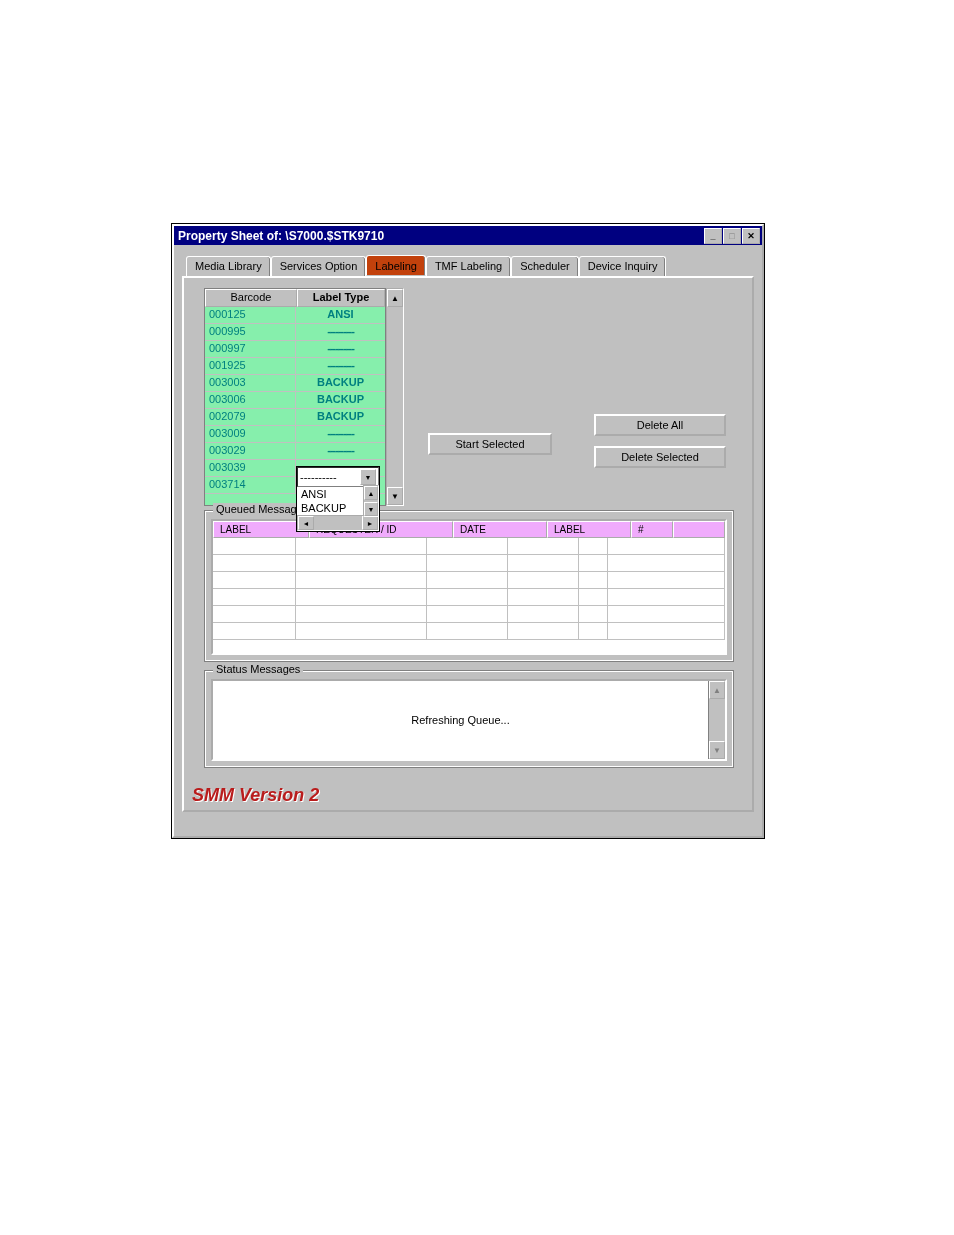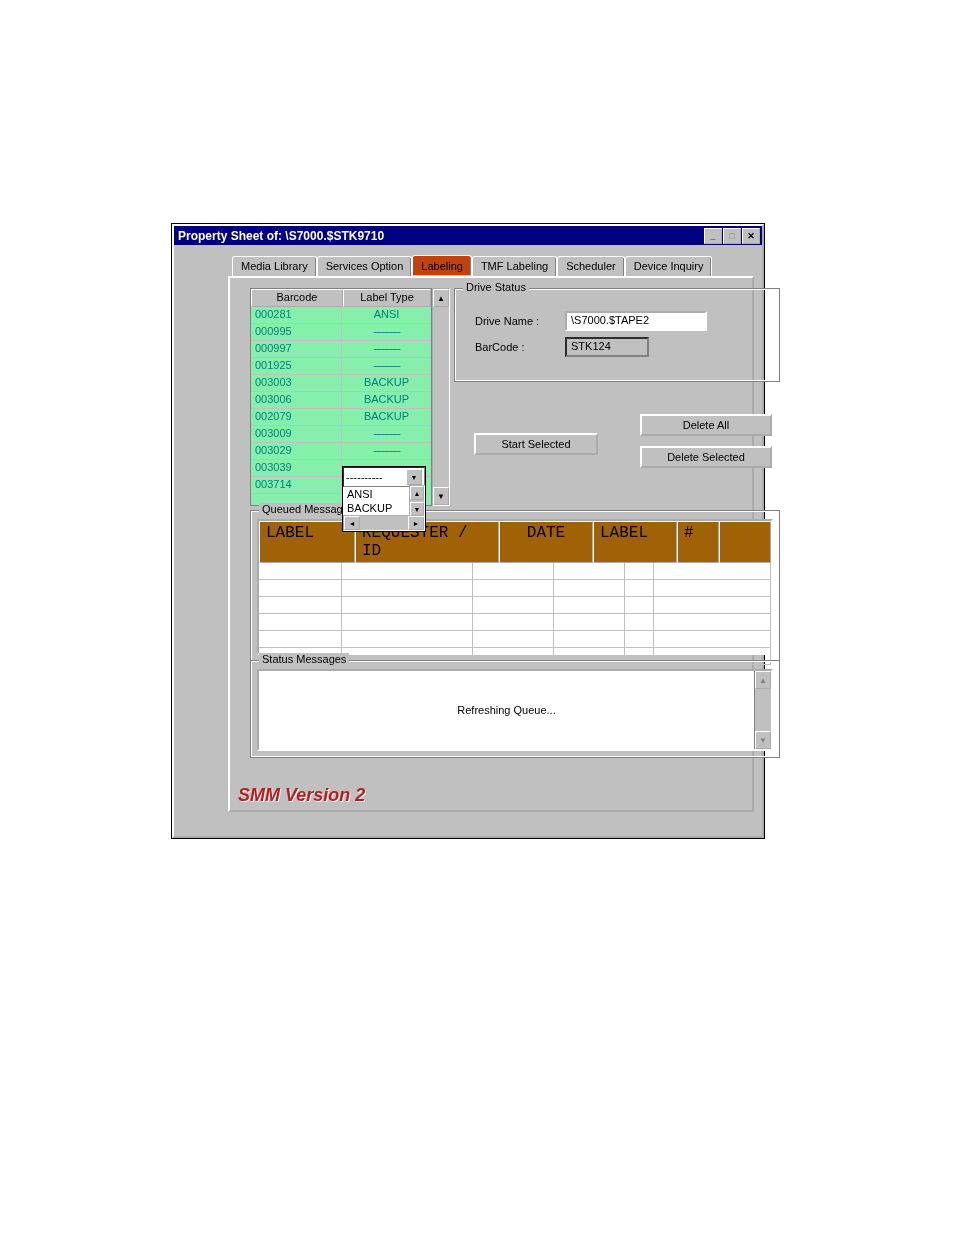--- a/index.html
+++ b/index.html
@@ -49,22 +49,21 @@
     line-height: 12px;
     text-align: center;
     color: #000;
     font-weight: bold;
     margin-left: 1px;
     cursor: pointer;
     display:flex;align-items:center;justify-content:center;
   }
   .titlebar-btn.disabled { color: #808080; }
   .client {
-    padding: 10px 8px 4px 18px;
-    margin-left: 36px;
+    padding: 10px 8px 4px 8px;
   }
   .tabs {
     display: flex;
     border-bottom: none;
     margin-left: 4px;
   }
   .tab {
     padding: 3px 8px 3px 8px;
     border: 1px solid #808080;
     border-bottom: none;
@@ -131,21 +130,21 @@
     padding: 1px 4px;
     font-size:11px;
   }
   .bg-head div {
     border: 1px outset #fff;
     background:#c0c0c0;
     text-align:center;
     height:14px;
   }
   .bc-col1 { width: 82px; }
-  .bc-col2 { flex:1; text-align:center;}
+  .bc-col2 { flex:1; text-align:center;font-weight:bold;}
   .bg-row {
     display:flex;
     border-bottom:1px solid #c0c0c0;
     height:16px;
   }
   .bg-row .bc-col1 { color:#008080; border-right:1px solid #c0c0c0;}
   .bg-row .bc-col2 { color:#008080; text-align:center;}
   .dashed { letter-spacing: -1px; }
   .vscroll {
     width:16px;
@@ -202,28 +201,28 @@
   #delete-selected-btn{position:absolute;left:410px;top:168px;width:108px;}
 
   
   #queued-messages {
     left: 20px; top: 232px; width: 528px; height: 150px;
   }
   .queue-table {
     position:absolute;left:6px;top:8px;right:6px;bottom:6px;border:2px inset #fff;background:#fff;
   }
   .qt-head{display:flex;background:#c0c0c0;}
-  .qt-head div{border:1px outset #fff;padding:2px 6px;font-size:16px;background:#a16207;font-family:Liberation Mono, monospace;}
-  .qc1{width:82px;} .qc2{width:130px;} .qc3{width:80px;text-align:center;} .qc4{width:70px;} .qc5{width:28px;} .qc6{flex:1;}
+  .qt-head div{border:1px outset #fff;padding:2px 6px;font-size:10px;background:#f0abfc;}
+  .qc1{width:82px;} .qc2{width:130px;} .qc3{width:80px;} .qc4{width:70px;} .qc5{width:28px;} .qc6{flex:1;}
   .qt-row{display:flex;height:16px;border-bottom:1px solid #c0c0c0;}
   .qt-row div{border-right:1px solid #c0c0c0;}
 
   
   #status-messages {
-    left: 20px; top: 382px; width: 528px; height: 96px;
+    left: 20px; top: 392px; width: 528px; height: 96px;
   }
   .status-inner {
     position:absolute;left:6px;top:8px;right:6px;bottom:6px;border:2px inset #fff;background:#fff;
     display:flex;
   }
   .status-text{flex:1;display:flex;align-items:center;justify-content:center;font-size:11px;}
   .status-scroll{width:16px;background:#c0c0c0;border-left:1px solid #808080;display:flex;flex-direction:column;justify-content:space-between;}
   .status-scroll div{height:16px;background:#c0c0c0;border:1px outset #fff;font-size:8px;display:flex;align-items:center;justify-content:center;color:#808080;}
 
   .footer-brand {
@@ -255,21 +254,21 @@
       <div class="tabpanel">
 
         <div class="barcode-wrap">
           <div class="barcode-grid">
             <div class="bg-head">
               <div class="bc-col1">Barcode</div>
               <div class="bc-col2">Label Type</div>
             </div>
             <div id="barcode-rows">
                 <div class="bg-row">
-                  <div class="bc-col1">000281</div>
+                  <div class="bc-col1">000125</div>
                   <div class="bc-col2">ANSI</div>
                 </div>
                 <div class="bg-row">
                   <div class="bc-col1">000995</div>
                   <div class="bc-col2 dashed">----------</div>
                 </div>
                 <div class="bg-row">
                   <div class="bc-col1">000997</div>
                   <div class="bc-col2 dashed">----------</div>
                 </div>
@@ -326,31 +325,20 @@
               <div>▲</div>
               <div>▼</div>
             </div>
           <div class="dd-hscroll">
               <div>◄</div>
               <div style="flex:1;border:none"></div>
               <div>►</div>
             </div>
         </div>
 
-        <div class="groupbox" id="drive-status">
-          <div class="group-legend">Drive Status</div>
-          <div class="field-row" style="left:20px;top:22px;">
-            <span style="width:90px">Drive Name :</span>
-            <span class="text-field" style="width:130px">\S7000.$TAPE2</span>
-          </div>
-          <div class="field-row" style="left:20px;top:48px;">
-            <span style="width:90px">BarCode :</span>
-            <span class="text-field ro" style="width:72px">STK124</span>
-          </div>
-        </div>
 
         <div class="win-btn" id="start-labeling-btn">Start Selected</div>
         <div class="win-btn" id="delete-all-btn">Delete All</div>
         <div class="win-btn" id="delete-selected-btn">Delete Selected</div>
 
         <div class="groupbox" id="queued-messages">
           <div class="group-legend">Queued Messages</div>
           <div class="queue-table">
             <div class="qt-head">
               <div class="qc1">LABEL</div>

